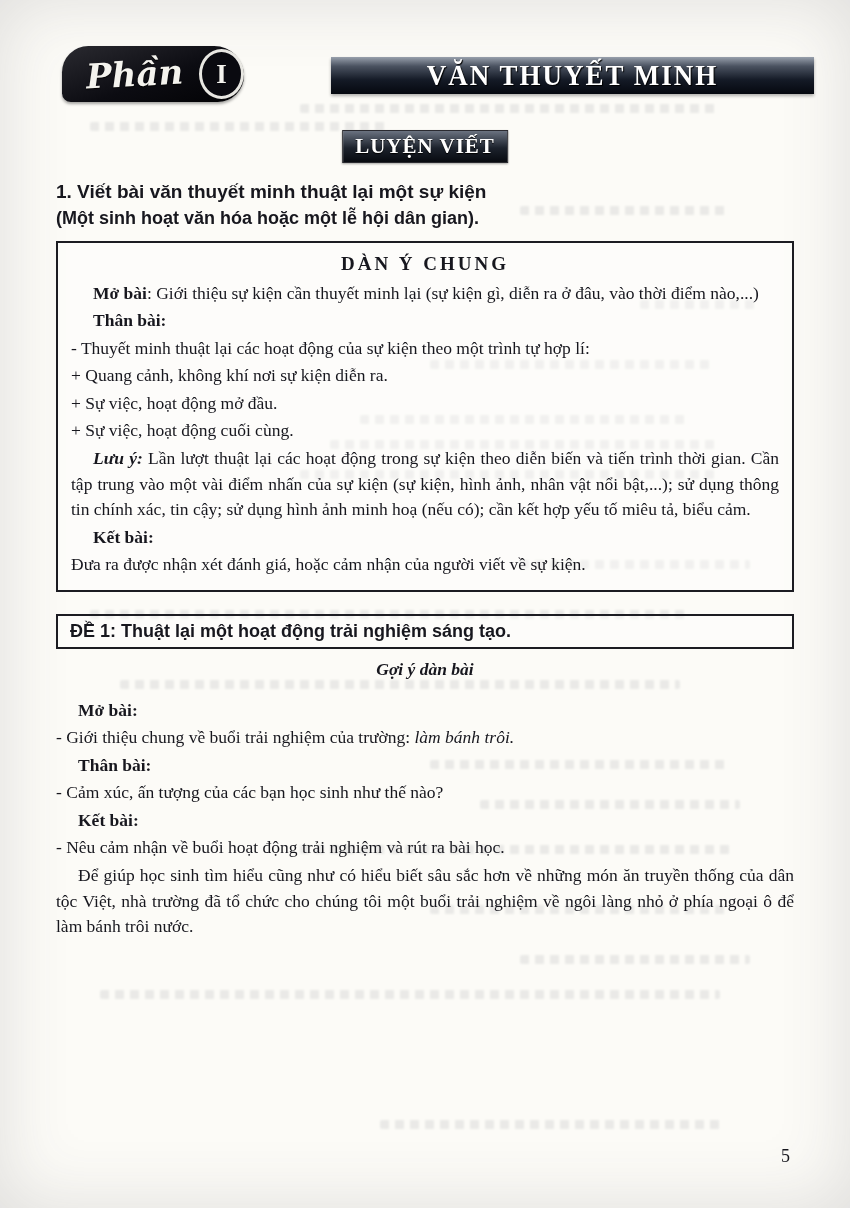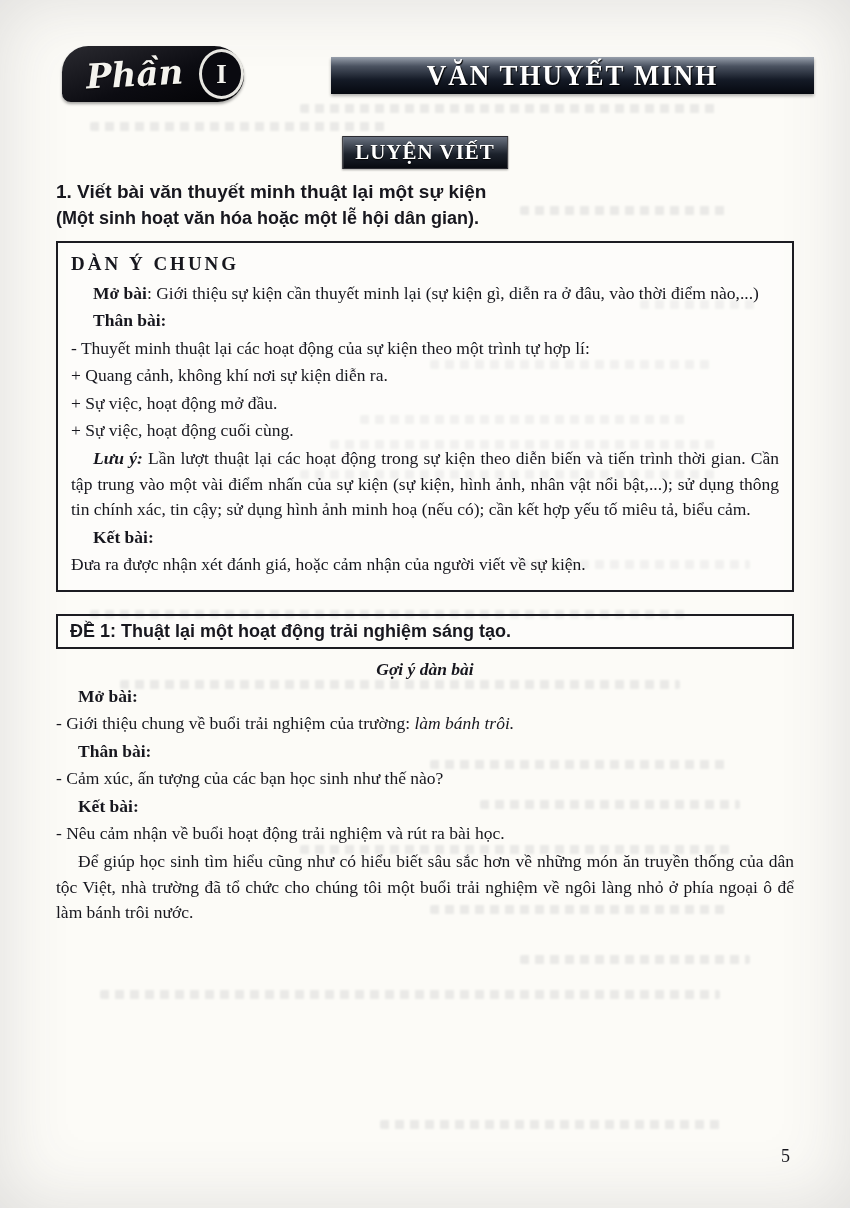--- a/index.html
+++ b/index.html
@@ -53,21 +53,21 @@
     display:flex; align-items:center; justify-content:center;
     box-shadow:0 2px 3px rgba(0,0,0,0.3);
   }
   .banner span {
     font-weight:bold; font-size:27px; letter-spacing:2px;
     color:#ffffff; text-shadow:1px 1px 1px #000;
     transform:scaleY(1.08);
   }
   .luyenviet {
     position:absolute; left:50%; transform:translateX(-50%);
-    top:136px; z-index:2;
+    top:130px; z-index:2;
     padding:3px 12px;
     background:linear-gradient(180deg,#6a7280 0%, #1c222c 55%, #070a10 100%);
     border:1px solid #2a2a30;
     box-shadow:0 1px 2px rgba(0,0,0,0.35);
   }
   .luyenviet span {
     font-weight:bold; font-size:21px; letter-spacing:1px; color:#ffffff;
     text-shadow:0 1px 1px #000;
   }
 
@@ -81,21 +81,21 @@
     font-family:"Liberation Sans", sans-serif;
     font-weight:bold; font-size:18px; margin-top:3px;
   }
   .outline-box {
     margin-top:12px;
     border:2px solid #1c1c22;
     padding:8px 13px 10px 13px;
     background:rgba(255,255,255,0.35);
   }
   .box-title {
-    text-align:left; font-weight:bold; font-size:19px;
+    text-align:center; font-weight:bold; font-size:19px;
     letter-spacing:3px; margin:2px 0 6px 0;
   }
   .para { font-size:17.5px; line-height:1.46; margin:2px 0; }
   .indent { text-indent:22px; }
   .just { text-align:justify; }
   .para b { font-weight:bold; }
   .bi { font-style:italic; font-weight:bold; }
 
   .de-box {
     margin-top:22px;
@@ -104,21 +104,21 @@
     background:rgba(255,255,255,0.35);
   }
   .de-box span {
     font-family:"Liberation Sans", sans-serif;
     font-weight:bold; font-size:18px;
   }
   .goi-y {
     text-align:center; font-weight:bold; font-style:italic;
     font-size:17.5px; margin-top:10px;
   }
-  .gap-top { margin-top:4px; }
+  .gap-top { margin-top:18px; }
   .bai-lam-title {
     text-align:center; font-weight:bold; font-size:19px;
     letter-spacing:2px; margin-top:18px; margin-bottom:8px;
   }
   .page-number {
     position:absolute; right:60px; top:1146px; z-index:1;
     font-size:18px;
   }
 </style>
 </head>

